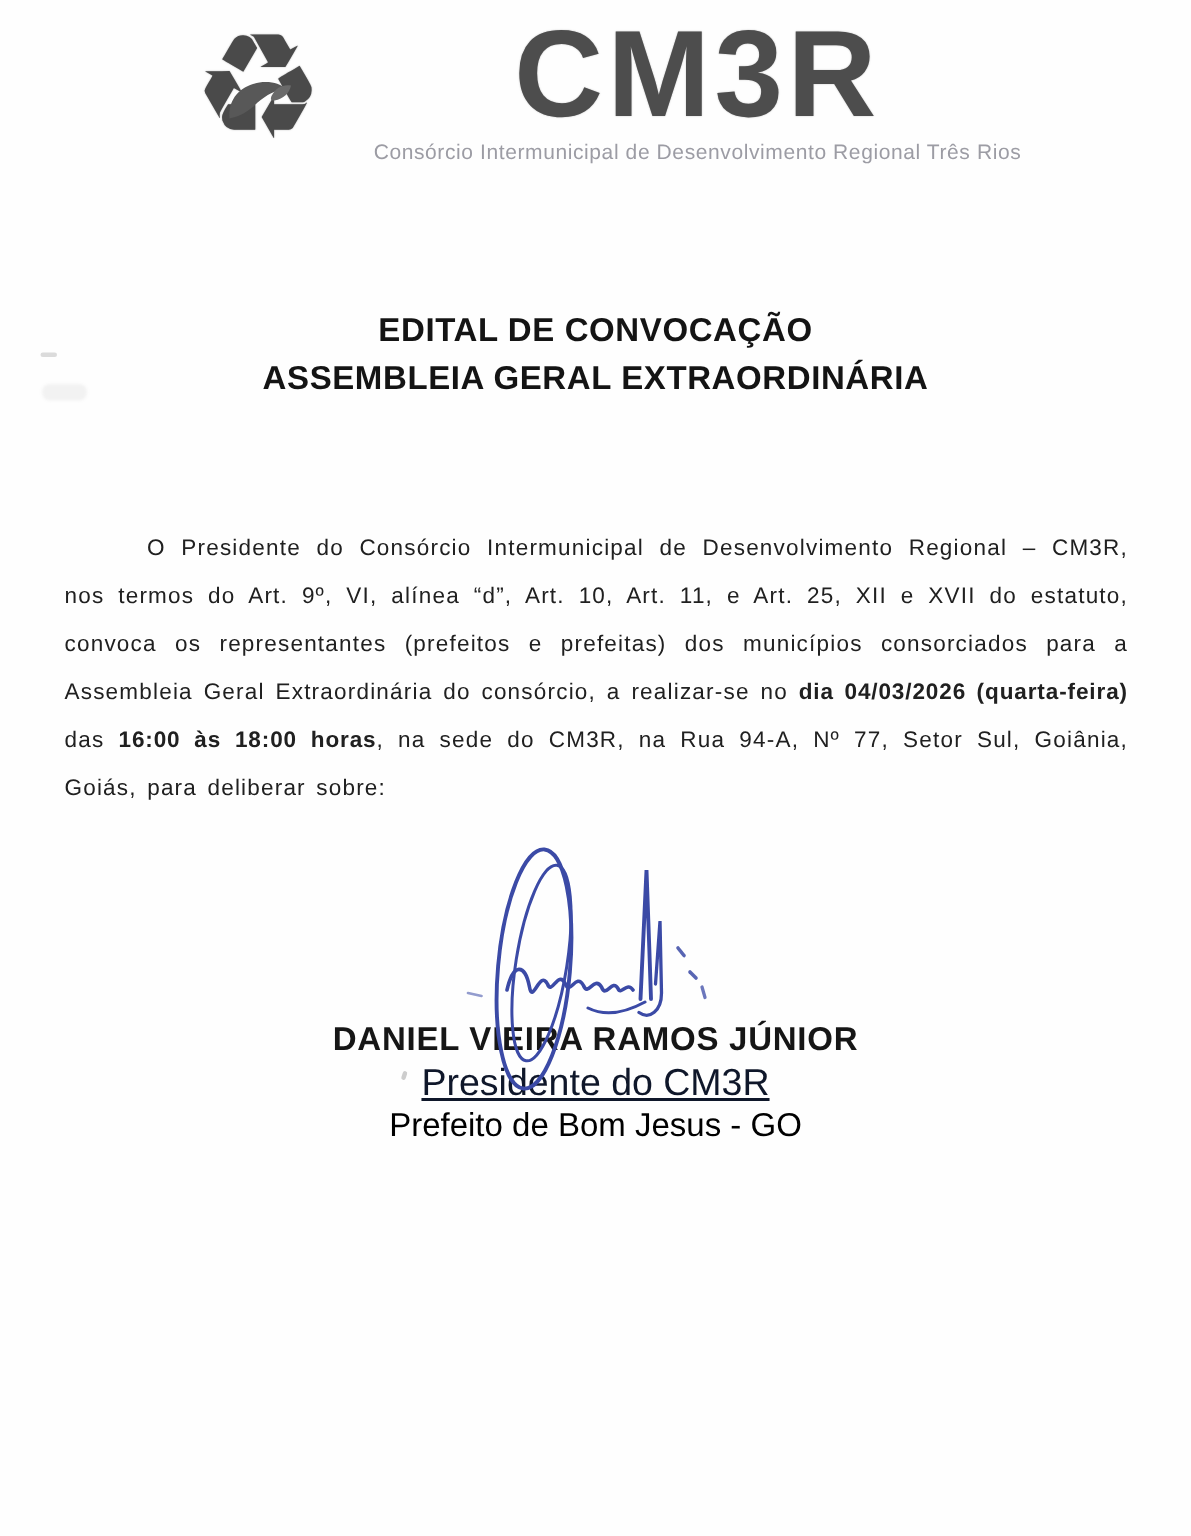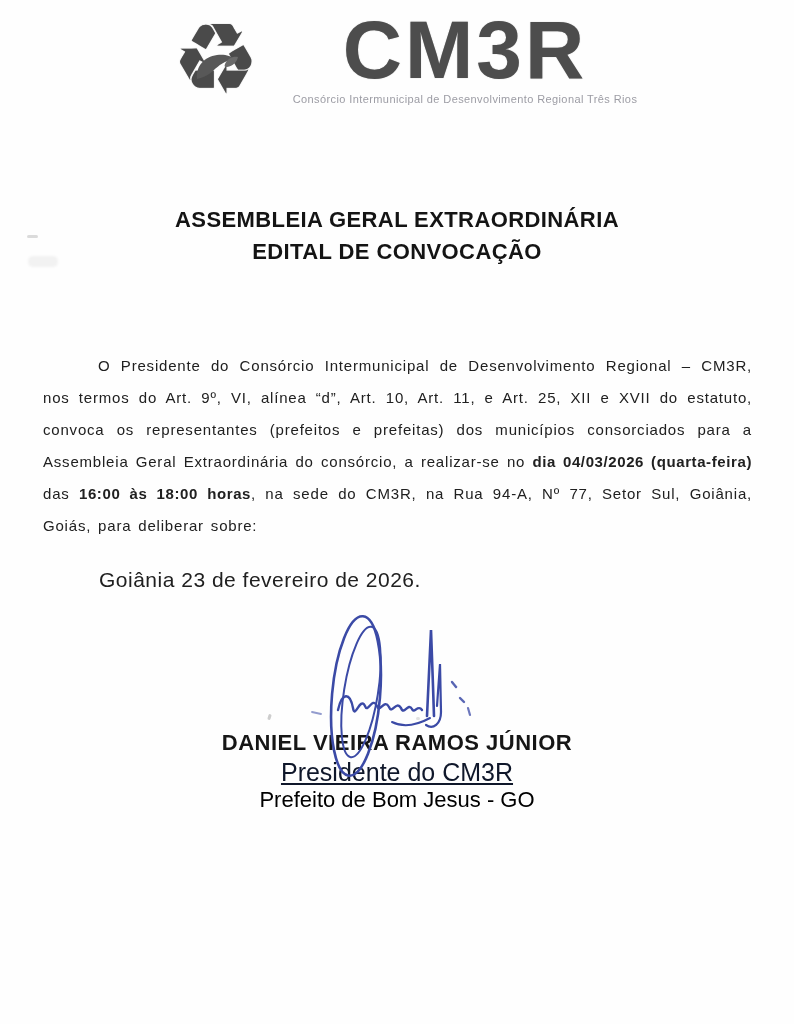--- a/index.html
+++ b/index.html
@@ -28,21 +28,21 @@
     color:#4a4a4a;
     text-shadow:0 0 1px rgba(74,74,74,.55);
   }
   .logo-icon svg.leaves{position:absolute;left:38px;top:44px;}
   .logo-textcol{display:flex;flex-direction:column;align-items:center;}
   .logo-acronym{
     font-weight:700;font-size:82px;line-height:84px;letter-spacing:3px;
     color:#4d4d4d;text-shadow:0 0 1px rgba(77,77,77,.45);
   }
   .logo-tagline{
-    font-size:11px;letter-spacing:.4px;color:#9c9ca4;margin-top:1px;
+    font-size:14px;letter-spacing:.4px;color:#9c9ca4;margin-top:1px;
     white-space:nowrap;
   }
   
   .doc-title{
     margin-top:94px;text-align:center;
     font-weight:700;font-size:22px;line-height:32px;letter-spacing:.4px;
     color:#141414;
   }
   
   .doc-body{
@@ -98,28 +98,27 @@
         <path d="M30,12 C33,6 38,4 43,5 C42,10 38,14 32,15 C30,15.3 29,14.5 30,12 Z" fill="#6a6a6a"></path>
       </svg>
     </div>
     <div class="logo-textcol">
       <div class="logo-acronym">CM3R</div>
       <div class="logo-tagline">Consórcio Intermunicipal de Desenvolvimento Regional Três Rios</div>
     </div>
   </div>
 
   <div class="doc-title">
+    <div>EDITAL DE CONVOCAÇÃO</div>
     <div>ASSEMBLEIA GERAL EXTRAORDINÁRIA</div>
-    <div>EDITAL DE CONVOCAÇÃO</div>
   </div>
 
   <p class="doc-body"><span class="indent"></span><span><span>O Presidente do Consórcio Intermunicipal de Desenvolvimento Regional – CM3R, nos termos do Art. 9º, VI, alínea “d”, Art. 10, Art. 11, e Art. 25, XII e XVII do estatuto, convoca os representantes (prefeitos e prefeitas) dos municípios consorciados para a Assembleia Geral Extraordinária do consórcio, a realizar-se no </span><b>dia 04/03/2026 (quarta-feira)</b><span> das </span><b>16:00 às 18:00 horas</b><span>, na sede do CM3R, na Rua 94-A, Nº 77, Setor Sul, Goiânia, Goiás, para deliberar sobre:</span></span></p>
 
 
-  <div class="dateline">Goiânia 23 de fevereiro de 2026.</div>
 
   <div class="footer">
     <svg class="signature-svg" viewBox="0 0 195 180">
       <g fill="none" stroke="#3b4aa6" stroke-width="2.4" stroke-linecap="round">
         <ellipse cx="56" cy="90" rx="24" ry="80" transform="rotate(5 56 90)" stroke-width="2.6"></ellipse>
         <ellipse cx="61" cy="86" rx="17" ry="66" transform="rotate(9 61 86)" stroke-width="2"></ellipse>
         <path d="M38,104 C42,86 50,86 53,102 C55,114 60,90 65,100 C68,108 72,90 77,100 C80,108 84,92 89,101 C92,109 96,94 101,102 C104,110 108,96 112,103 C114,108 118,98 122,104"></path>
         <path d="M92,116 Q108,124 130,112" stroke-width="2"></path>
         <path d="M127,110 C129,72 130,42 131,24 C132,46 133,82 134,110" stroke-width="2.6"></path>
         <path d="M137,100 L140,58 L141,106 C141,118 133,124 126,119" stroke-width="2.2"></path>

